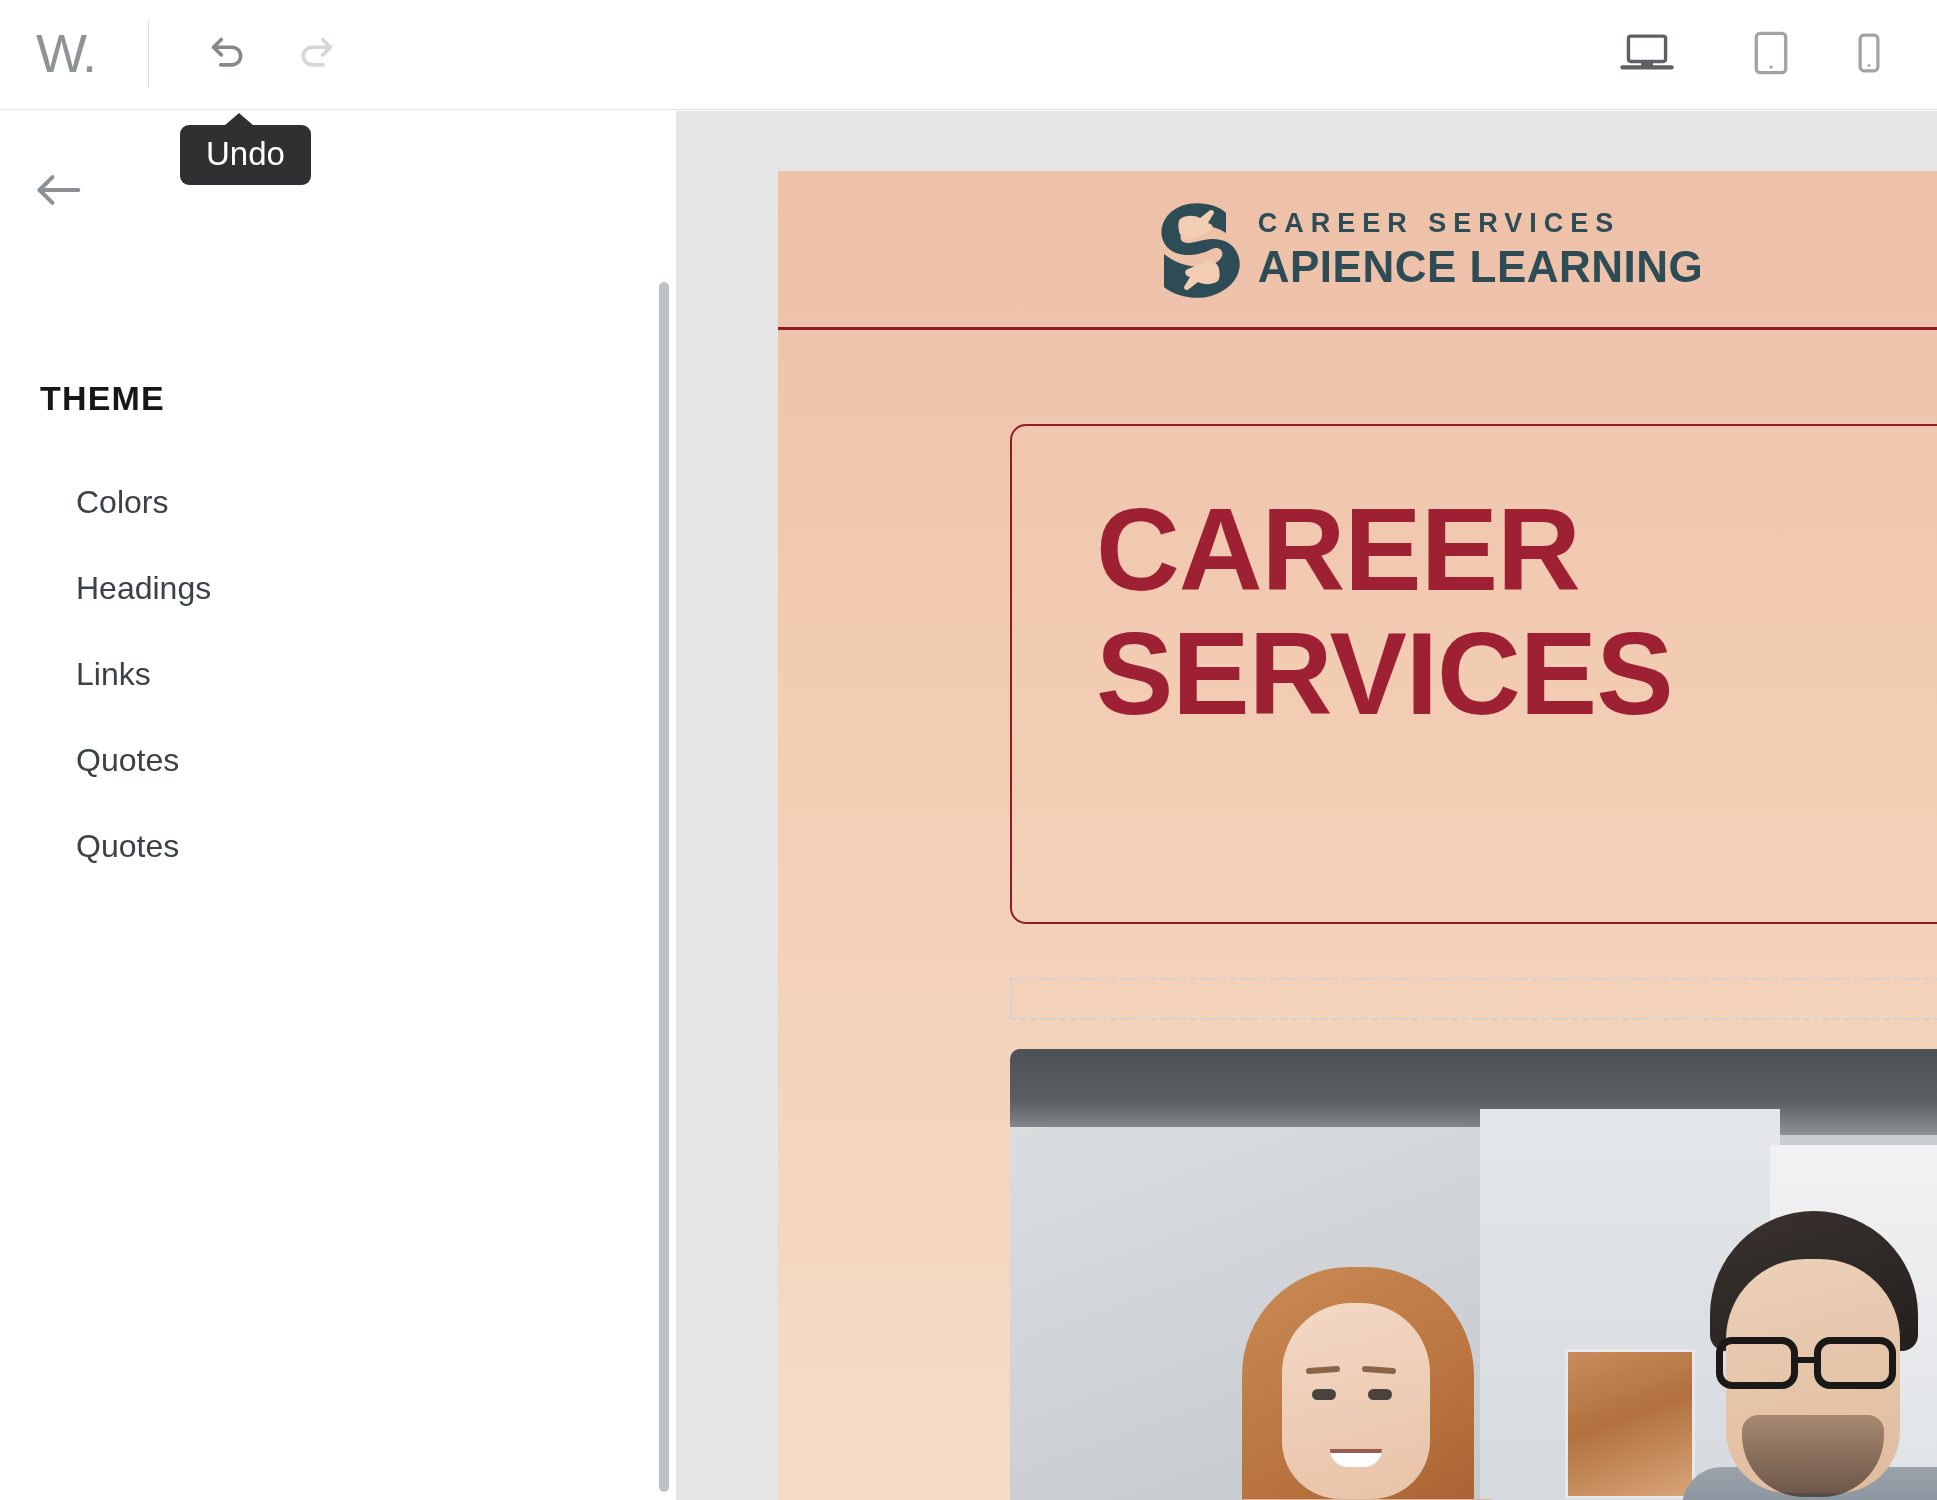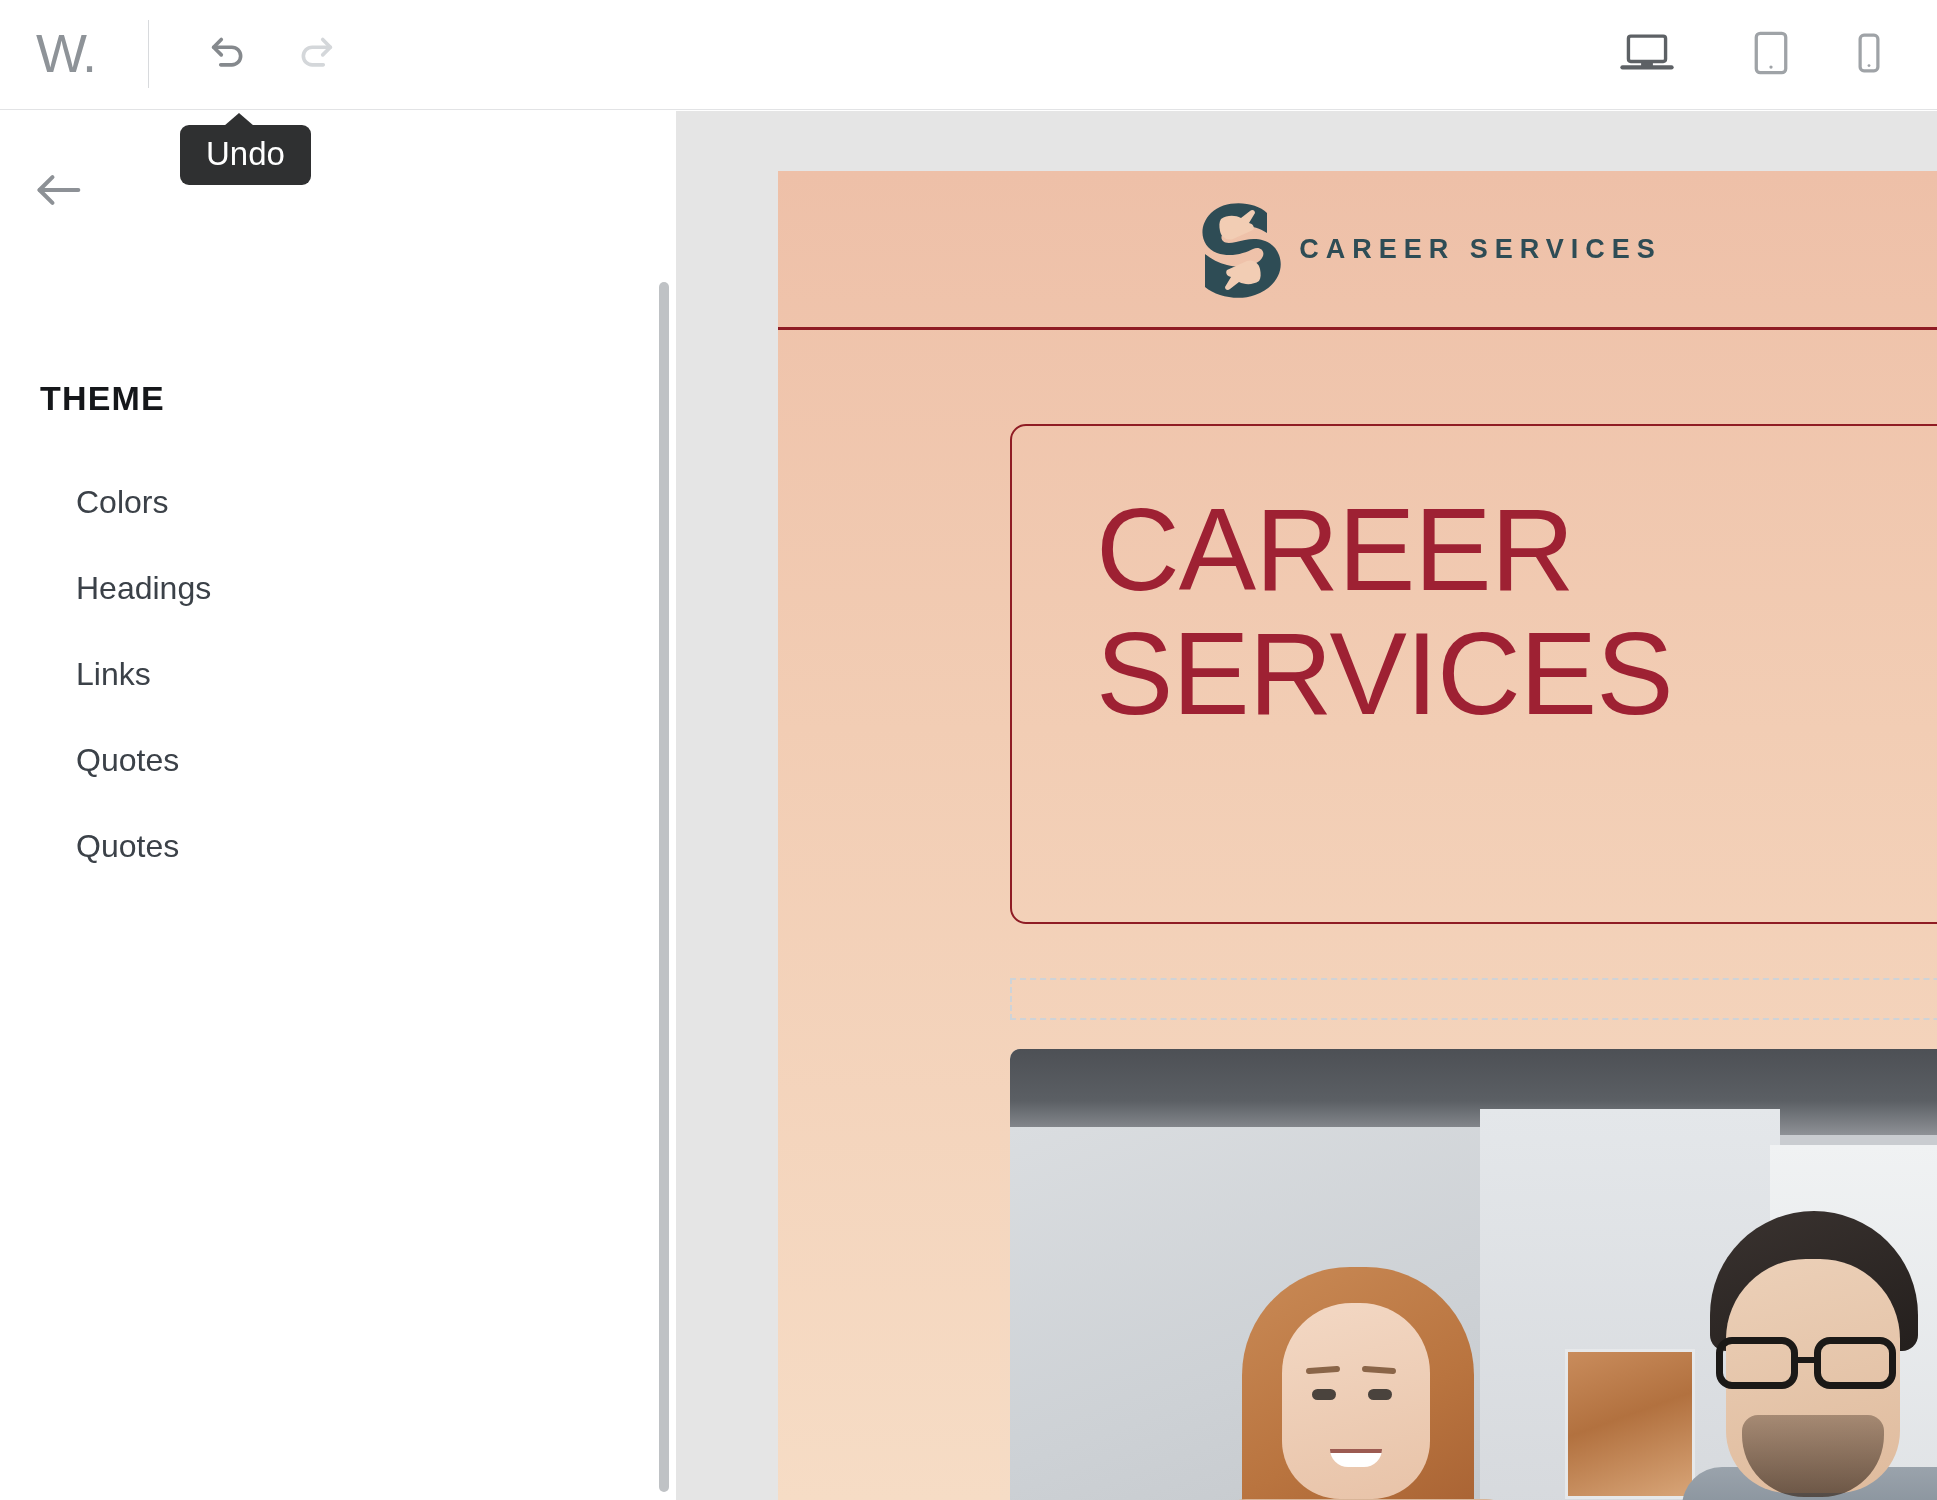--- a/index.html
+++ b/index.html
@@ -164,21 +164,21 @@
   
   #hero-heading-box {
     position: absolute; left: 232px; top: 253px;
     width: 1100px; height: 500px;
     border: 2px solid #8f1c24;
     border-radius: 16px;
     padding: 62px 0 0 84px;
   }
   #hero-heading {
     font-size: 116px;
-    font-weight: 400;
+    font-weight: 700;
     line-height: 124px;
     letter-spacing: -1px;
     color: #9e2133;
     max-width: 620px;
   }
 
   
   #empty-block-placeholder {
     position: absolute; left: 232px; top: 807px;
     width: 1060px; height: 42px;
@@ -373,20 +373,21 @@
                      C50 31 64 33 74 40 Z" fill="#2e4c55"></path>
             <path d="M28 26 C34 22 42 22 48 25 L57 18 C59 16 62 17 62 20 L56 30
                      C60 31 62 34 60 37 L40 46 C34 48 28 44 27 38 C26 33 26 29 28 26 Z" fill="#f2cdb4"></path>
             <path d="M66 88 C60 92 52 92 46 89 L37 96 C35 98 32 97 32 94 L38 84
                      C34 83 32 80 34 77 L54 68 C60 66 66 70 67 76 C68 81 68 85 66 88 Z" fill="#f2cdb4"></path>
           </svg>
         </span>
 
         <span id="logo-text-block">
           <span id="logo-tagline">CAREER SERVICES</span>
+          <span id="logo-wordmark">APIENCE LEARNING</span>
         </span>
       </div>
     </header>
 
     <div id="hero-heading-box">
       <h1 id="hero-heading">
         <span>CAREER</span><br>
         <span>SERVICES</span>
       </h1>
     </div>

